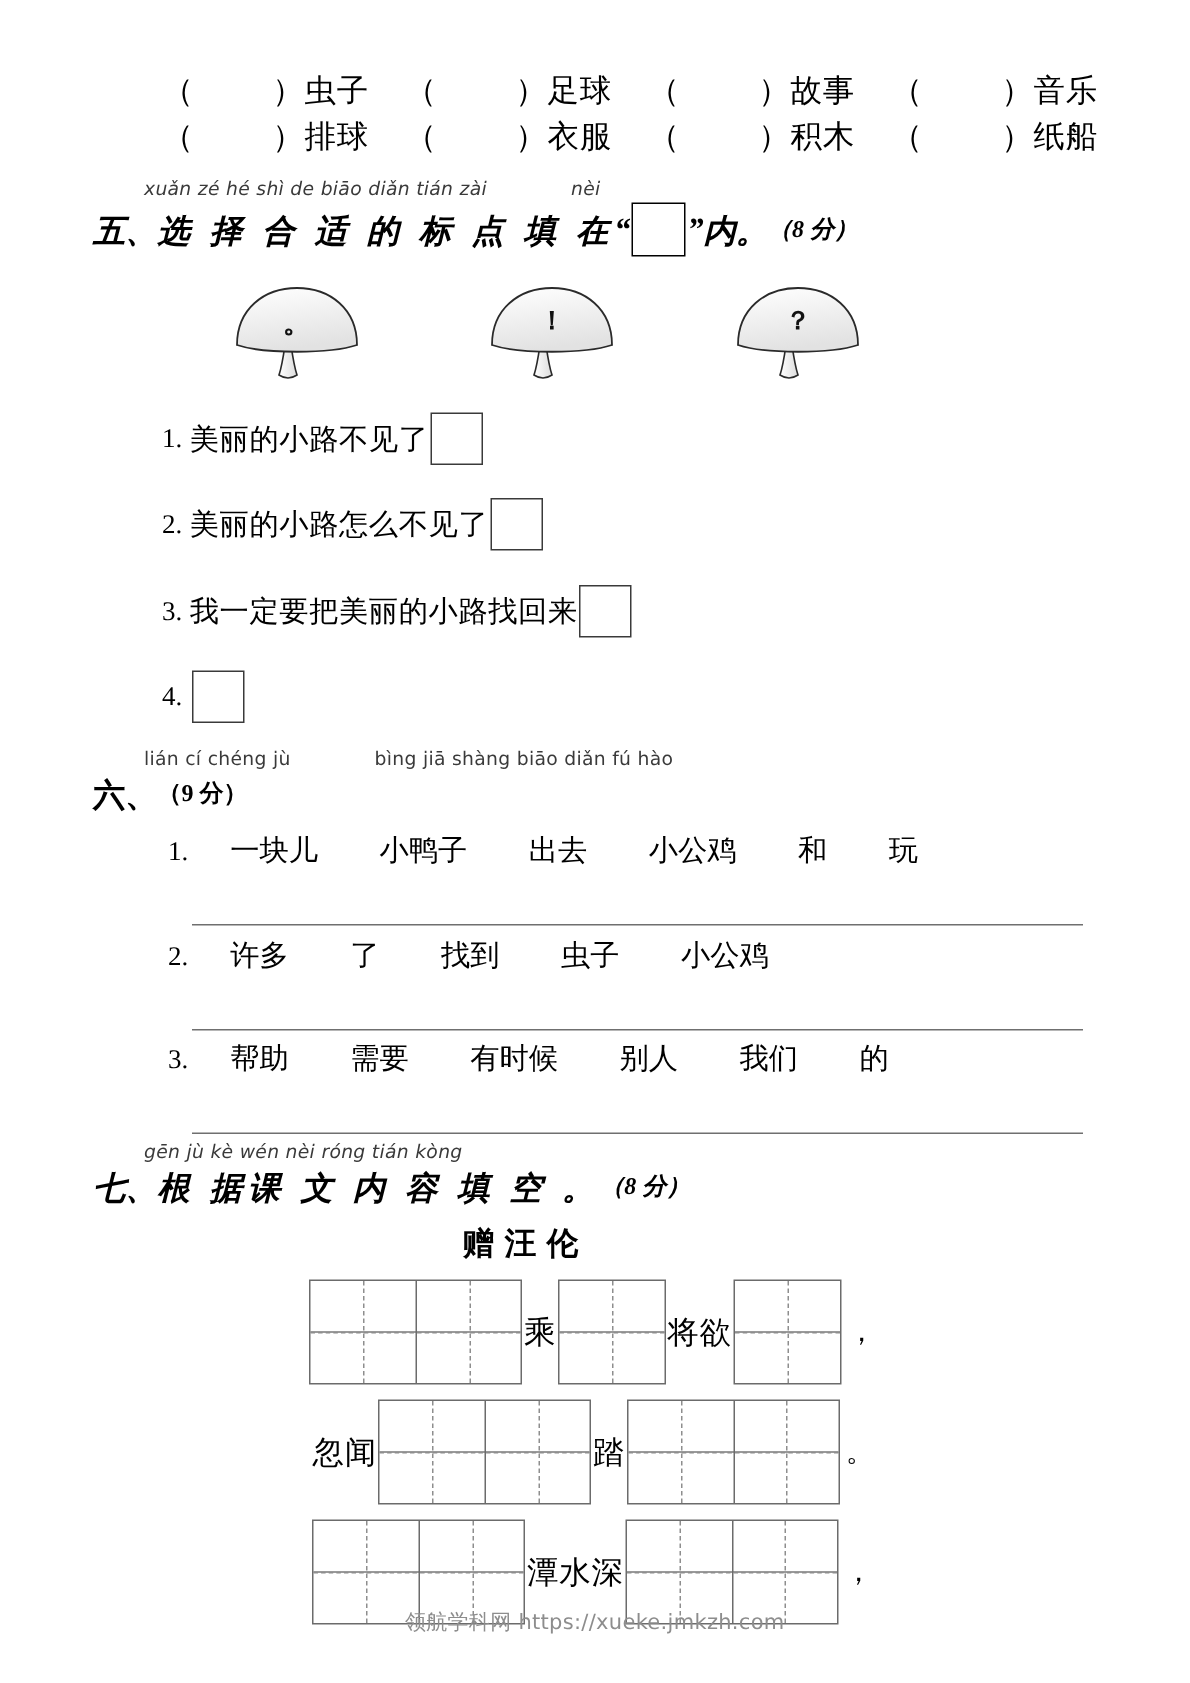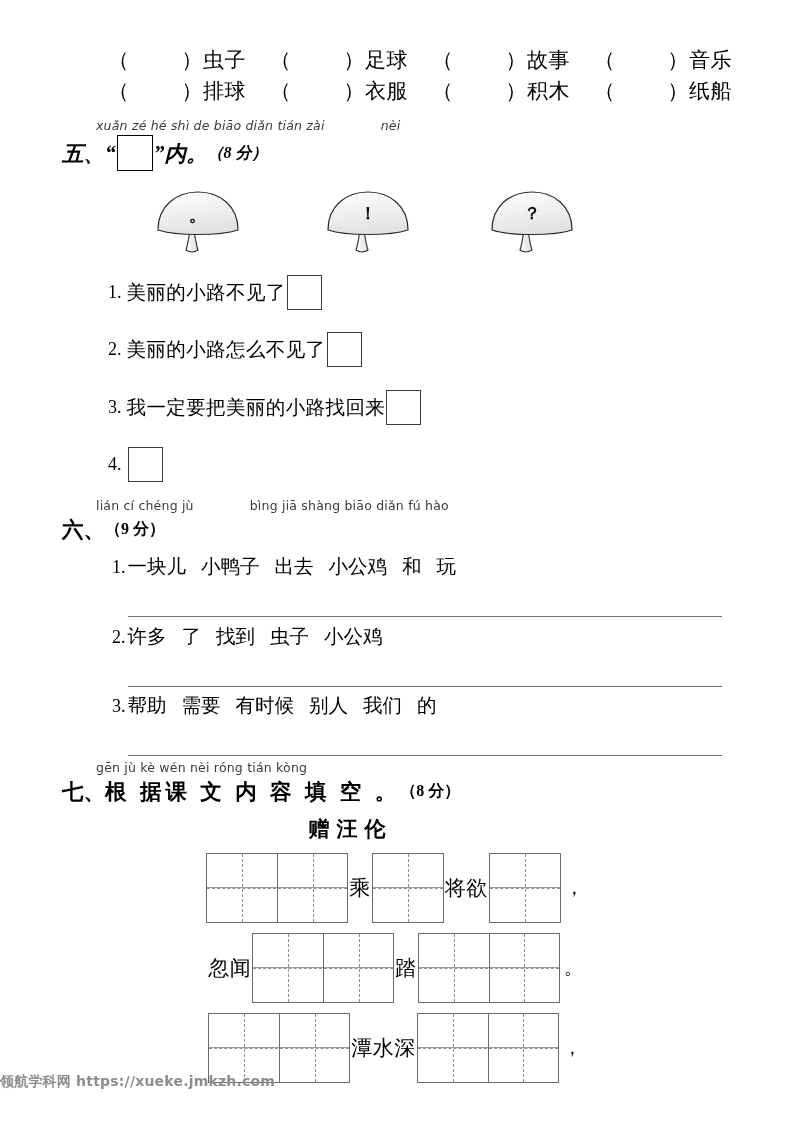--- a/index.html
+++ b/index.html
@@ -142,21 +142,21 @@
     font-size: 19.5px;
     white-space: nowrap;
     display: flex;
     align-items: baseline;
   }
   .scramble .num {
     font-family: "Liberation Serif", "DejaVu Serif", serif;
     font-size: 18px;
     margin-right: 2px;
   }
-  .scramble .w { display: inline-block; }
+  .scramble .w { display: inline-block; margin-left: 26px; }
   .scramble .ws { display: inline-block; width: 15px; }
   .answer-line {
     position: absolute;
     left: 128px;
     width: 594px;
     height: 0;
     border-top: 1.1px solid #6f6f6f;
   }
 
   
@@ -222,25 +222,25 @@
     text-align: left;
     padding-left: 4px;
   }
 
   
   .watermark {
     position: absolute;
     left: 0;
     top: 1073px;
     width: 793px;
+    text-align: center;
     font-family: "DejaVu Sans", sans-serif;
     font-size: 14px;
     color: #8d8d8d;
     letter-spacing: 0.2px;
-    font-weight: bold;
   }
 </style>
 </head>
 <body>
 
 <div class="page">
 
   <div class="bracket-block">
     <div class="bracket-row">
       <span class="bracket-item">
@@ -302,20 +302,21 @@
       </span>
     </div>
   </div>
 
   <div class="section-head" style="top:118px;font-style:italic;">
     <div class="pinyin-line">
       <span>xuǎn zé hé shì de biāo diǎn tián zài</span><span class="sp-wide"></span><span>nèi</span>
     </div>
     <div class="head-line">
       <span>五、</span>
+        <span class="spaced">选 择 合 适 的 标 点 填 在</span>
         <span>“</span>
         <span class="head-box"></span>
         <span>”</span>
         <span>内。</span>
         <span class="score">（8 分）</span>
     </div>
   </div>
 
   <div class="mushroom-row">
     <div class="mushroom" style="left:0px;top:0px;">
@@ -422,21 +423,21 @@
       <span class="w">有时候</span>
       <span class="ws"></span>
       <span class="w">别人</span>
       <span class="ws"></span>
       <span class="w">我们</span>
       <span class="ws"></span>
       <span class="w">的</span>
   </div>
   <div class="answer-line" style="top:755px;"></div>
 
-  <div class="section-head" style="top:760px;">
+  <div class="section-head" style="top:760px;font-style:italic;">
     <div class="pinyin-line">
       <span>gēn jù  kè wén nèi róng tián kòng</span>
     </div>
     <div class="head-line">
       <span>七、</span>
         <span class="spaced">根 据课 文 内 容 填 空 。</span>
         <span class="score">（8 分）</span>
     </div>
   </div>
 

